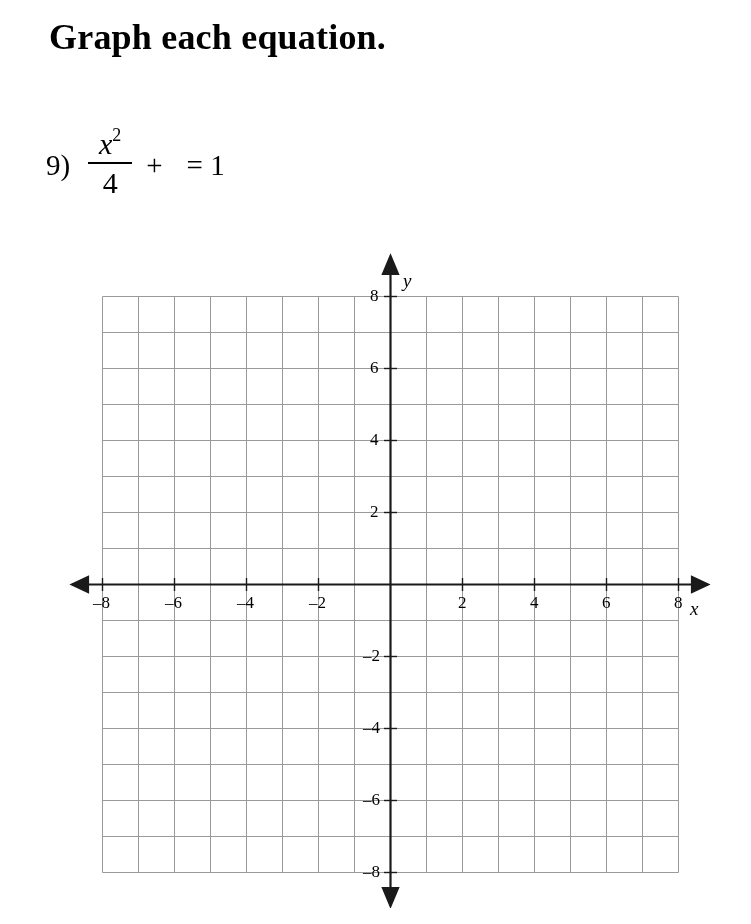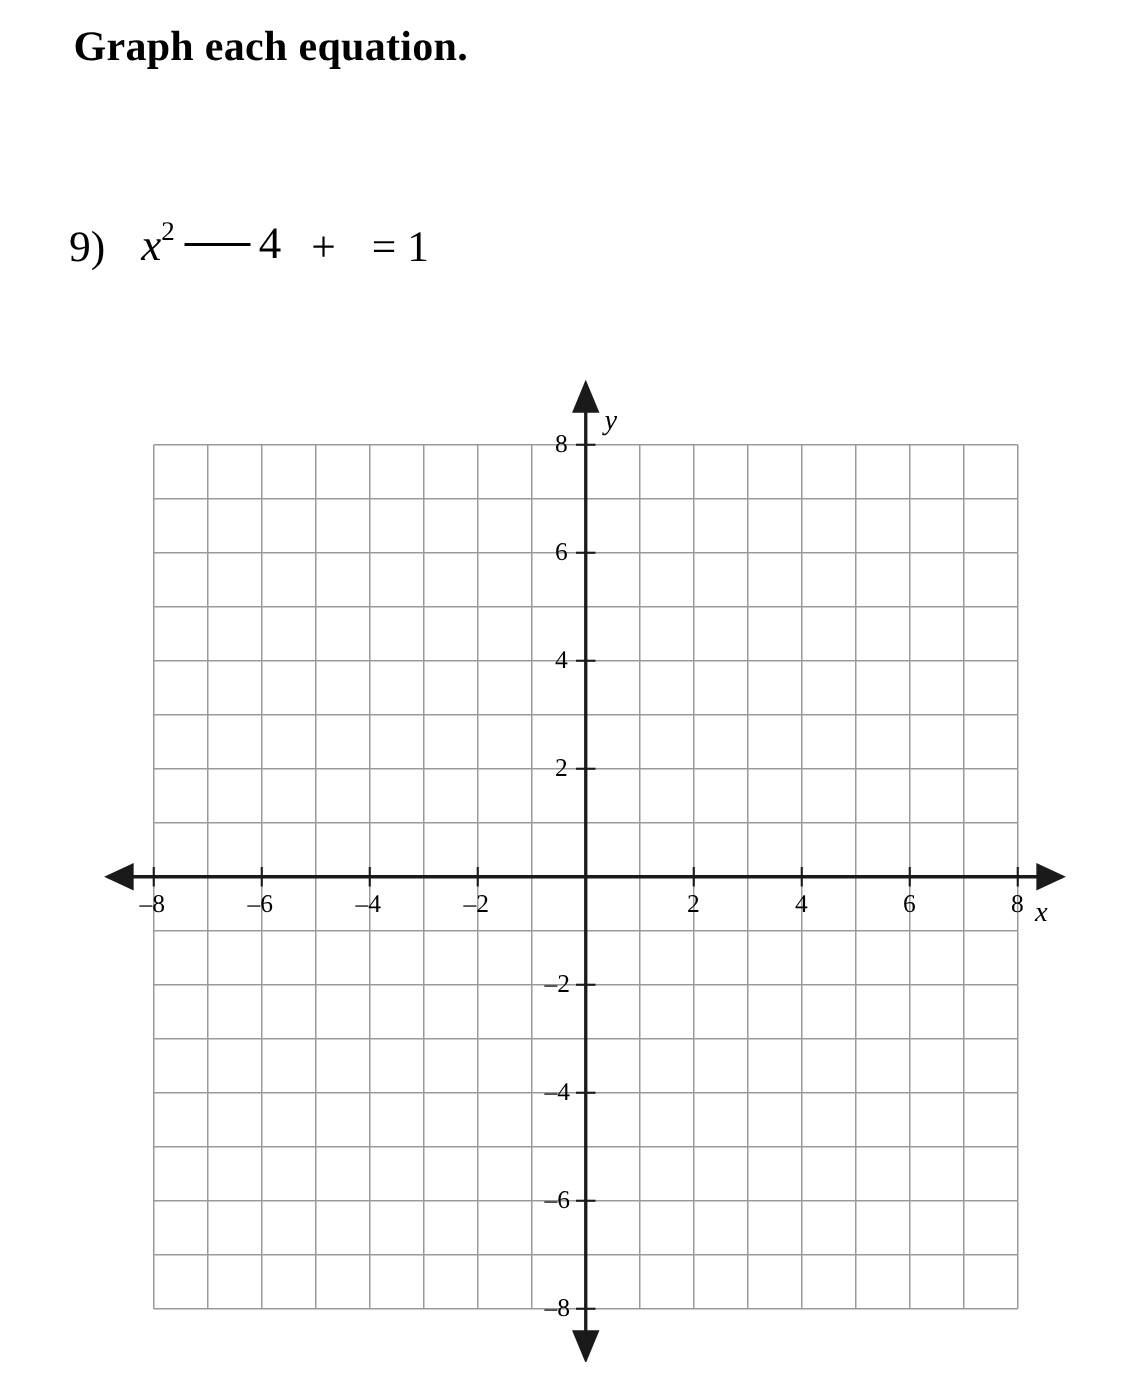--- a/index.html
+++ b/index.html
@@ -20,21 +20,21 @@
     position: absolute;
     left: 0; top: 0;
     width: 751px;
     height: 924px;
   }
 
   .title {
     position: absolute;
     left: 49px;
     top: 16px;
-    font-size: 28px;
+    font-size: 36px;
     font-weight: bold;
     font-family: "Liberation Serif", serif;
     letter-spacing: 0.2px;
   }
 
   
   .problem {
     position: absolute;
     left: 46px;
     top: 108px;
@@ -45,20 +45,21 @@
   }
   .problem-number {
     font-size: 29px;
     margin-right: 14px;
     line-height: 1;
     position: relative;
     top: 2px;
   }
   .fraction {
     display: inline-flex;
+    flex-direction: column;
     align-items: center;
     justify-content: center;
     margin: 0 4px;
     vertical-align: middle;
   }
   .fraction .num, .fraction .den {
     padding: 0 6px;
     line-height: 1.05;
     font-size: 30px;
   }

